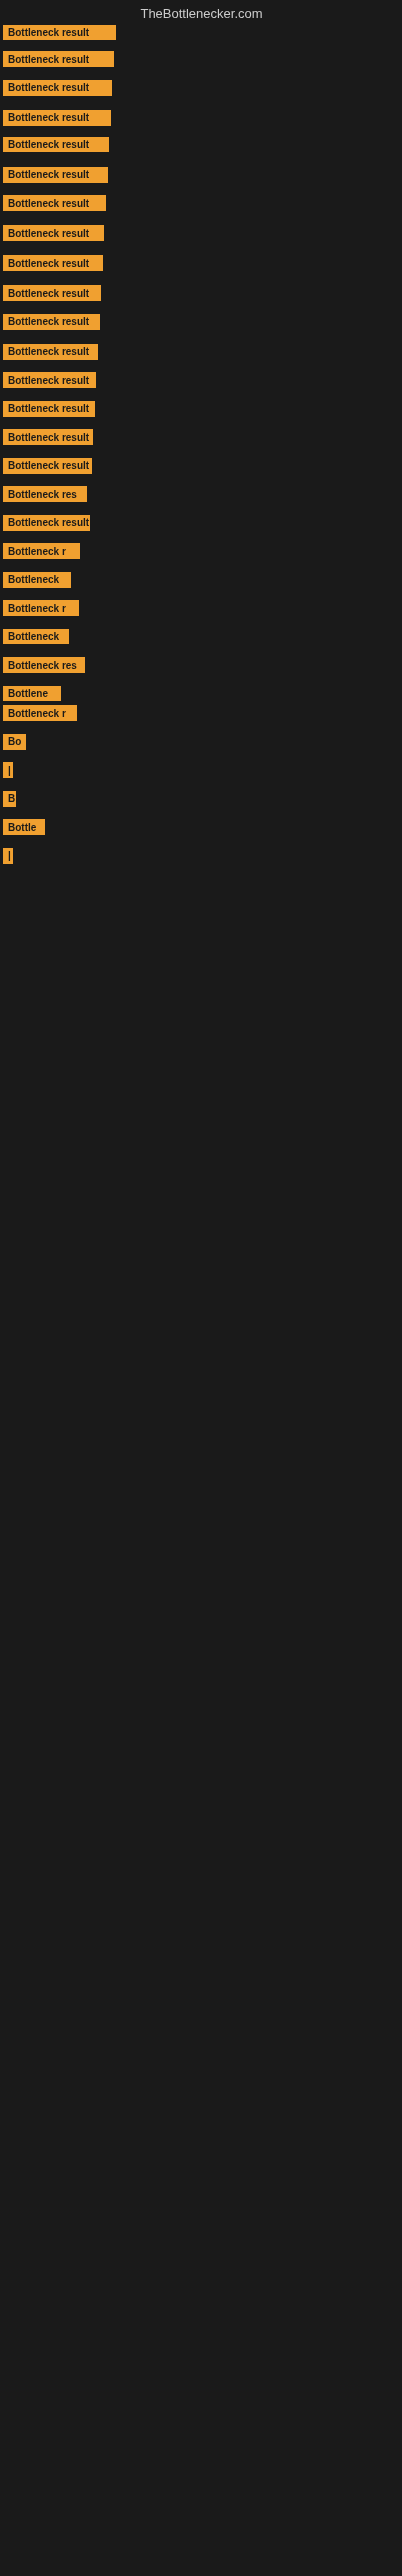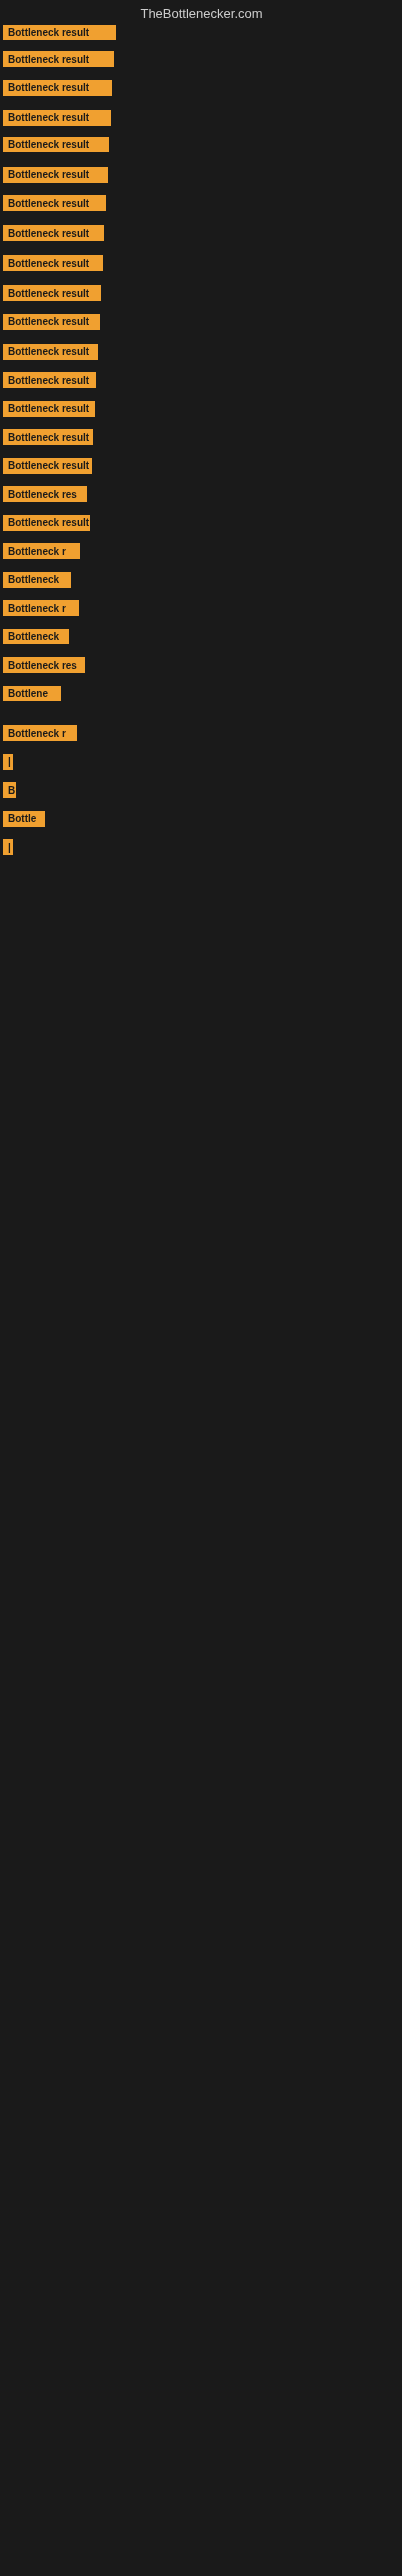--- a/index.html
+++ b/index.html
@@ -69,20 +69,21 @@
     <div class="bottleneck-item" style="margin-bottom: 9.7px;"><span class="bottleneck-label" style="max-width: 92px; width: 92px;">Bottleneck result</span></div>
     <div class="bottleneck-item" style="margin-bottom: 9.7px;"><span class="bottleneck-label" style="max-width: 90px; width: 90px;">Bottleneck result</span></div>
     <div class="bottleneck-item" style="margin-bottom: 9.7px;"><span class="bottleneck-label" style="max-width: 89px; width: 89px;">Bottleneck result</span></div>
     <div class="bottleneck-item" style="margin-bottom: 9.7px;"><span class="bottleneck-label" style="max-width: 84px; width: 84px;">Bottleneck res</span></div>
     <div class="bottleneck-item" style="margin-bottom: 9.7px;"><span class="bottleneck-label" style="max-width: 87px; width: 87px;">Bottleneck result</span></div>
     <div class="bottleneck-item" style="margin-bottom: 9.7px;"><span class="bottleneck-label" style="max-width: 77px; width: 77px;">Bottleneck r</span></div>
     <div class="bottleneck-item" style="margin-bottom: 9.7px;"><span class="bottleneck-label" style="max-width: 68px; width: 68px;">Bottleneck</span></div>
     <div class="bottleneck-item" style="margin-bottom: 9.7px;"><span class="bottleneck-label" style="max-width: 76px; width: 76px;">Bottleneck r</span></div>
     <div class="bottleneck-item" style="margin-bottom: 9.7px;"><span class="bottleneck-label" style="max-width: 66px; width: 66px;">Bottleneck</span></div>
     <div class="bottleneck-item" style="margin-bottom: 9.7px;"><span class="bottleneck-label" style="max-width: 82px; width: 82px;">Bottleneck res</span></div>
-    <div class="bottleneck-item" style="margin-bottom: 21px;"><span class="bottleneck-label" style="max-width: 58px; width: 58px;">Bottlene</span></div>
+    <div class="bottleneck-item" style="margin-bottom: 1px;"><span class="bottleneck-label" style="max-width: 58px; width: 58px;">Bottlene</span></div>
     <div class="bottleneck-item" style="margin-bottom: 9.7px;"><span class="bottleneck-label" style="max-width: 74px; width: 74px;">Bottleneck r</span></div>
+    <div class="bottleneck-item" style="margin-bottom: 9.7px;"><span class="bottleneck-label" style="max-width: 22.5px; width: 22.5px;">Bo</span></div>
     <div class="bottleneck-item" style="margin-bottom: 9.7px;"><span class="bottleneck-label" style="max-width: 6.4px; width: 6.4px;">|</span></div>
     <div class="bottleneck-item" style="margin-bottom: 9.7px;"><span class="bottleneck-label" style="max-width: 13px; width: 13px;">B</span></div>
     <div class="bottleneck-item" style="margin-bottom: 9.7px;"><span class="bottleneck-label" style="max-width: 42px; width: 42px;">Bottle</span></div>
     <div class="bottleneck-item" style="margin-bottom: 48px;"><span class="bottleneck-label" style="max-width: 4.8px; width: 4.8px;">|</span></div>
   </div>
 
 
 </body></html>

